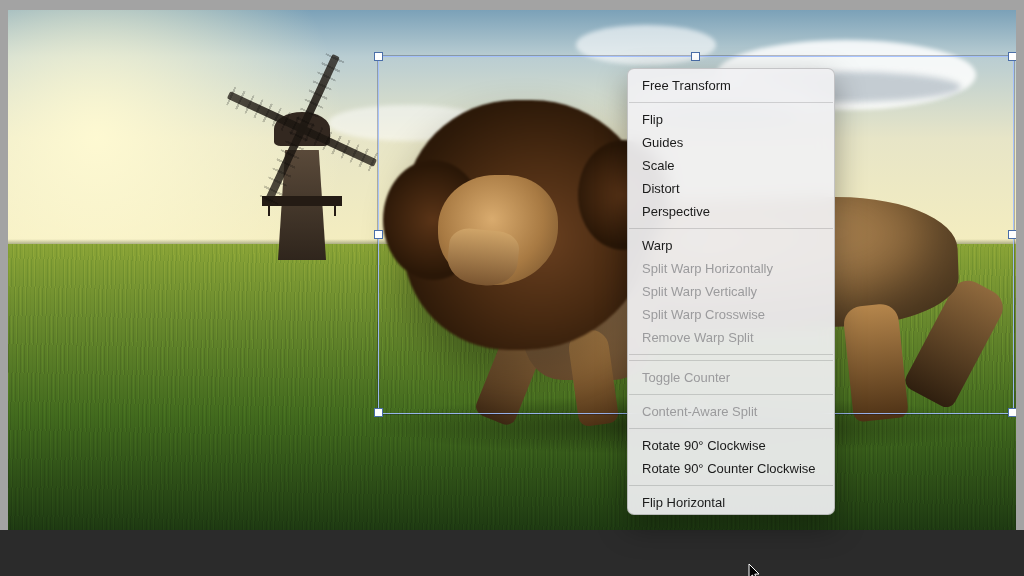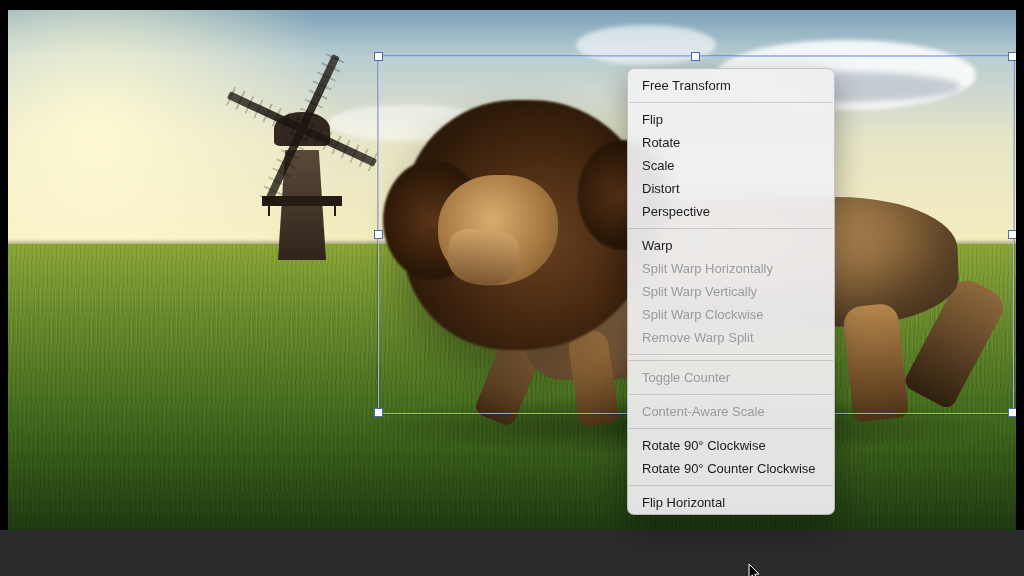--- a/index.html
+++ b/index.html
@@ -1,20 +1,20 @@
 <!DOCTYPE html>
 <html><head>
   <meta charset="utf-8">
   <style>
     * { margin: 0; padding: 0; box-sizing: border-box; }
     html, body { width: 1024px; height: 576px; overflow: hidden; font-family: -apple-system, "Helvetica Neue", Arial, sans-serif; }
     .viewport {
       position: relative;
       width: 1024px; height: 576px;
-      background: #000000;
+      background: #a3a3a3;
     }
     .canvas-area {
       position: absolute;
       left: 8px; top: 10px; right: 8px; bottom: 46px;
       overflow: hidden;
       background: #3a3a3a;
     }
     
     .sky {
       position: absolute; inset: 0 0 55% 0;
@@ -259,35 +259,35 @@
     </div>
   </div>
 
   <div class="bottom-strip"></div>
 
   <div class="context-menu" id="ctx-menu" style="left: 627px; top: 68px;">
     <div class="menu-item">Free Transform</div>
     <div class="menu-sep"></div>
     <div id="menu-body">
         <div class="menu-item">Flip</div>
-        <div class="menu-item">Rotate</div>
+        <div class="menu-item">Guides</div>
         <div class="menu-item">Scale</div>
         <div class="menu-item">Distort</div>
         <div class="menu-item">Perspective</div>
         <div class="menu-sep"></div>
         <div class="menu-item">Warp</div>
         <div class="menu-item disabled">Split Warp Horizontally</div>
         <div class="menu-item disabled">Split Warp Vertically</div>
-        <div class="menu-item disabled">Split Warp Clockwise</div>
+        <div class="menu-item disabled">Split Warp Crosswise</div>
         <div class="menu-item disabled">Remove Warp Split</div>
         <div class="menu-sep"></div>
         <div class="menu-sep"></div>
         <div class="menu-item disabled">Toggle Counter</div>
         <div class="menu-sep"></div>
-        <div class="menu-item disabled">Content-Aware Scale</div>
+        <div class="menu-item disabled">Content-Aware Split</div>
         <div class="menu-sep"></div>
         <div class="menu-item">Rotate 90° Clockwise</div>
         <div class="menu-item">Rotate 90° Counter Clockwise</div>
         <div class="menu-sep"></div>
         <div class="menu-item">Flip Horizontal</div>
       </div>
   </div>
 
   <svg class="cursor" id="cursor" viewBox="0 0 14 20" style="left: 748px; top: 563px;">
     <path d="M1 1 L1 15 L4.5 12 L7 18 L9.2 17 L6.8 11.2 L11 11 Z" fill="#000" stroke="#fff" stroke-width="1"></path>

